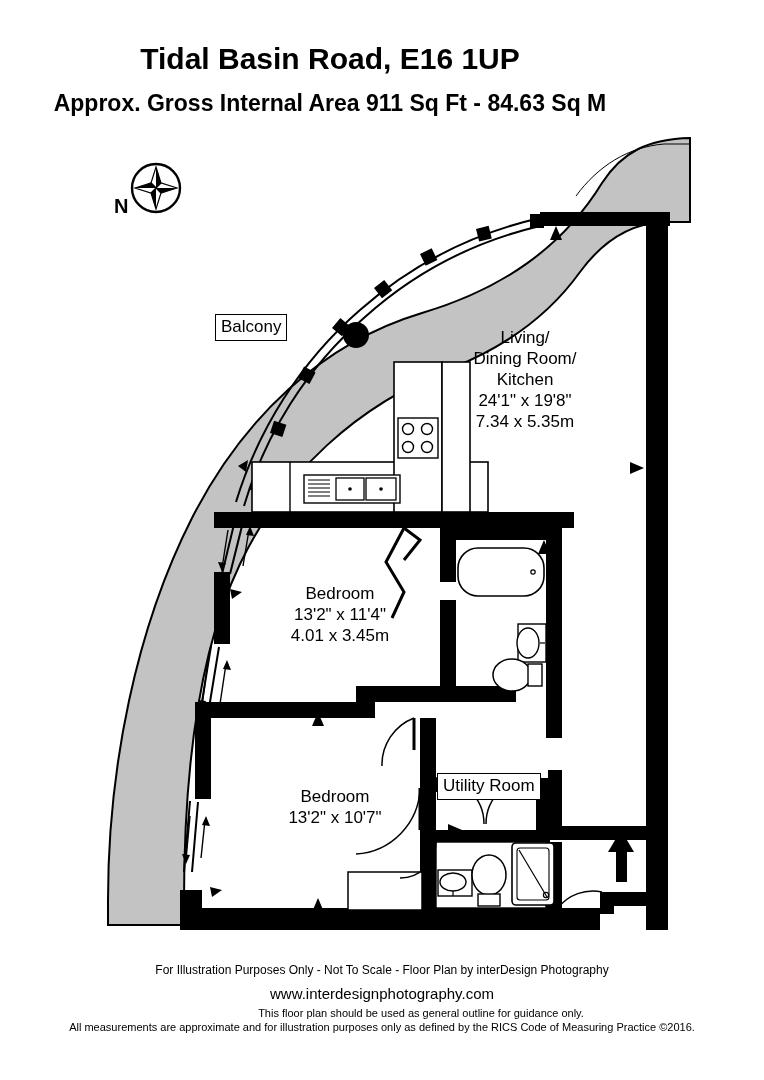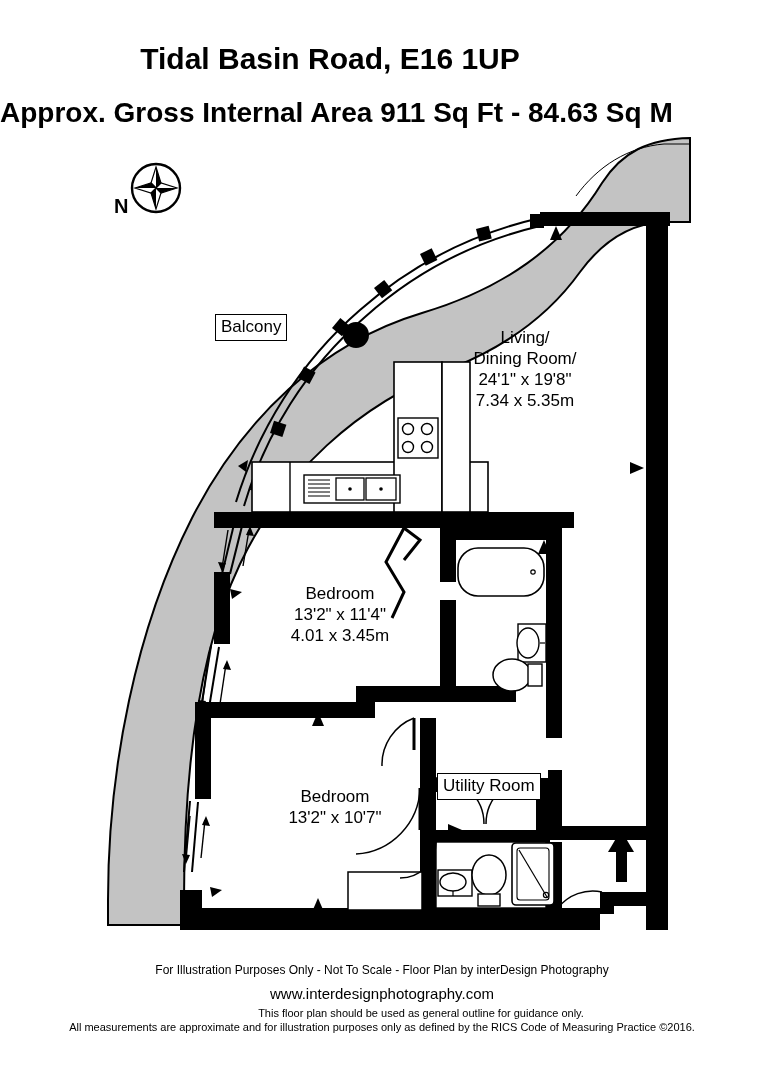--- a/index.html
+++ b/index.html
@@ -31,24 +31,24 @@
     text-align: center;
   }
   .title {
     font-size: 30px;
     font-weight: bold;
     letter-spacing: 0px;
     line-height: 34px;
     white-space: nowrap;
   }
   .subtitle {
-    font-size: 28px;
+    font-size: 23px;
     font-weight: bold;
     line-height: 30px;
-    margin-top: 22px;
+    margin-top: 12px;
     white-space: nowrap;
   }
 
   
   #plan {
     position: absolute;
     left: 0;
     top: 130px;
     width: 764px;
     height: 800px;
@@ -433,20 +433,21 @@
 
   <div class="compass-n" style="left:114px; top:196px;">N</div>
 
   <div class="boxed-label" style="left:205px; top:314px;margin-left:10px;">Balcony</div>
 
   <div class="boxed-label" style="left:437px; top:773px;">Utility Room</div>
 
   <div class="room-label" style="left:440px; top:327px; width:170px;">
     <span class="ln">Living/</span>
     <span class="ln">Dining Room/</span>
+    <span class="ln">Kitchen</span>
     <span class="ln">24'1" x 19'8"</span>
     <span class="ln">7.34 x 5.35m</span>
   </div>
 
   <div class="room-label" style="left:250px; top:583px; width:180px;">
     <span class="ln">Bedroom</span>
     <span class="ln">13'2" x 11'4"</span>
     <span class="ln">4.01 x 3.45m</span>
   </div>
 

